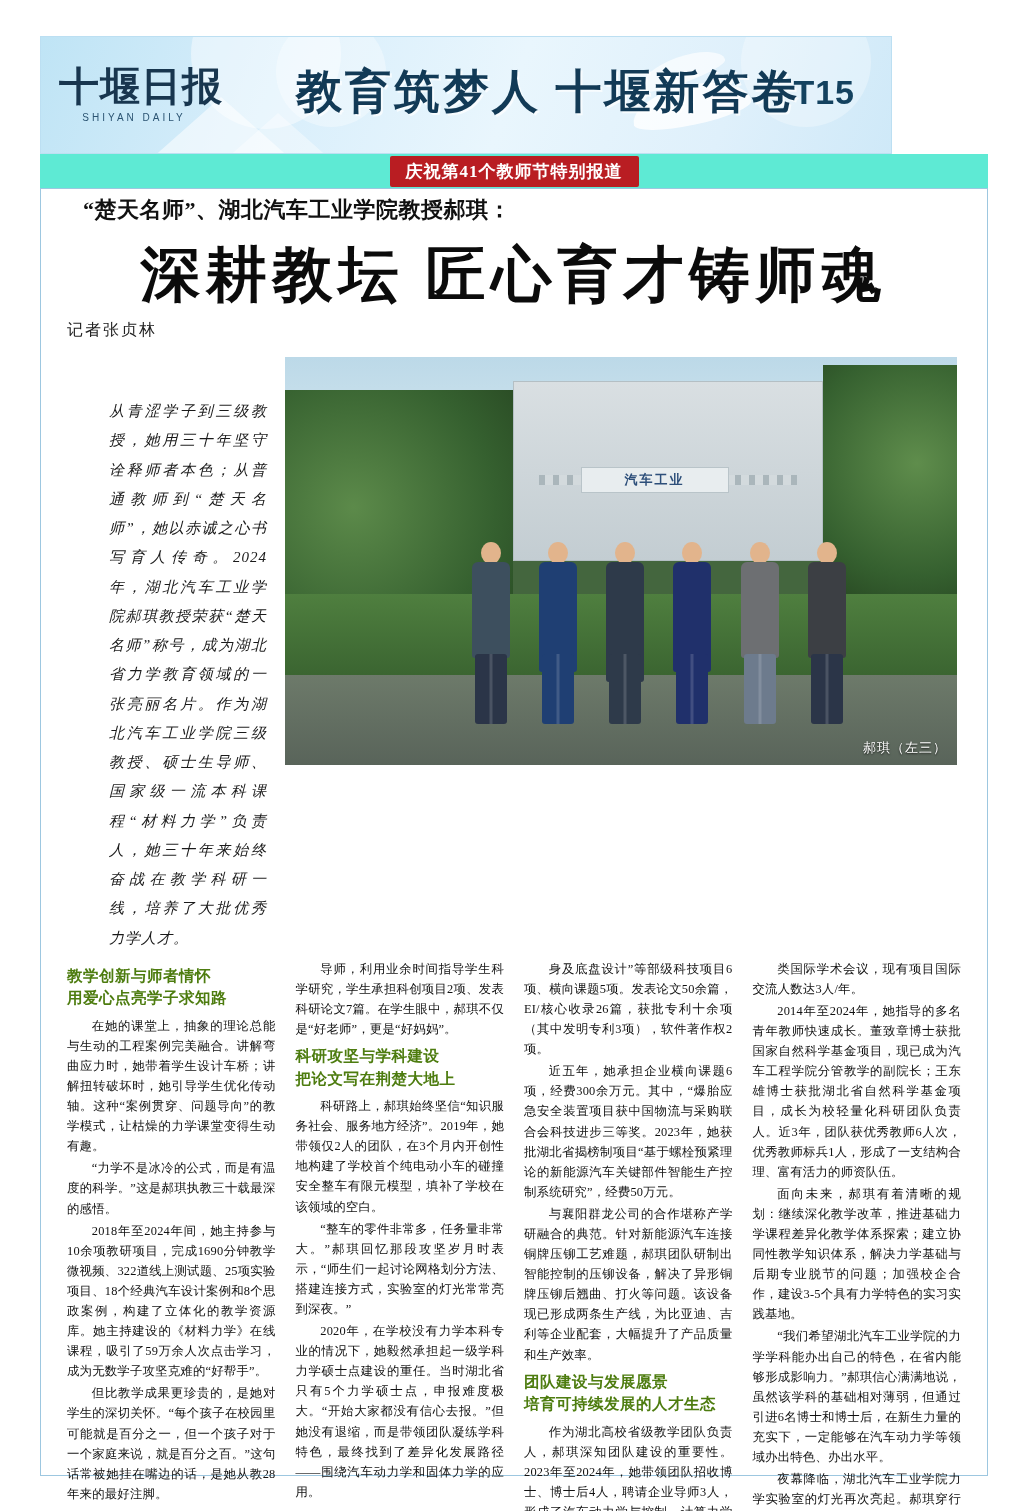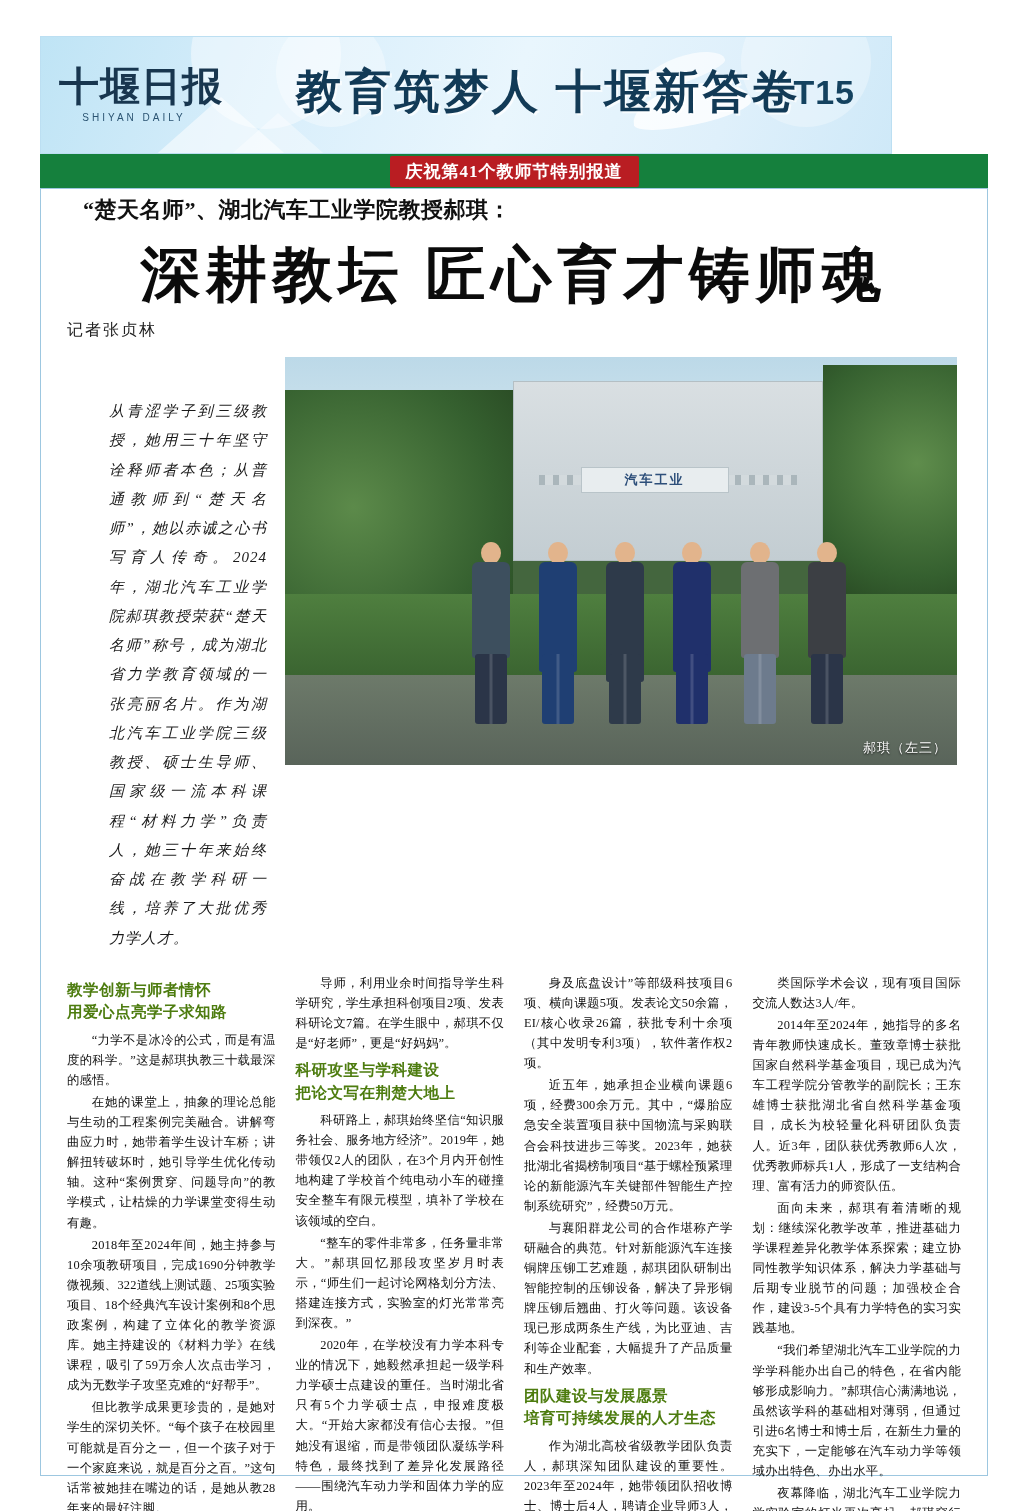--- a/index.html
+++ b/index.html
@@ -93,21 +93,21 @@
     font-family: "Liberation Sans", sans-serif;
     font-weight: bold;
     font-size: 34px;
     color: #14425f;
     letter-spacing: 1px;
   }
   
   .banner-wrap {
     position: absolute; left: 40px; top: 154px;
     width: 948px; height: 34px;
-    background: #15803d;
+    background: #5eead4;
     display: flex; align-items: center; justify-content: center;
   }
   .banner {
     background: #b91d22;
     color: #fff;
     font-family: "Liberation Serif", serif;
     font-weight: bold;
     font-size: 17px;
     letter-spacing: 1px;
     padding: 4px 16px;
@@ -146,21 +146,21 @@
     font-size: 16px;
     color: #222;
     letter-spacing: 2px;
     margin-bottom: 16px;
   }
   
   .lead-row {
     display: flex;
     align-items: flex-start;
     gap: 18px;
-    margin-bottom: 20px;
+    margin-bottom: 6px;
   }
   .lead-text {
     width: 200px;
     padding-left: 42px;
     font-family: "Liberation Serif", serif;
     font-style: italic;
     font-size: 15px;
     line-height: 1.95;
     letter-spacing: 1px;
     color: #1a1a1a;
@@ -385,22 +385,22 @@
             <div class="legs"></div>
           </div>
 
         <div class="caption">郝琪（左三）</div>
       </div>
     </div>
 
     <div class="cols">
       <div class="col">
           <div class="sec-head">教学创新与师者情怀<br>用爱心点亮学子求知路</div>
+          <p>在她的课堂上，抽象的理论总能与生动的工程案例完美融合。讲解弯曲应力时，她带着学生设计车桥；讲解扭转破坏时，她引导学生优化传动轴。这种“案例贯穿、问题导向”的教学模式，让枯燥的力学课堂变得生动有趣。</p>
           <p>“力学不是冰冷的公式，而是有温度的科学。”这是郝琪执教三十载最深的感悟。</p>
-          <p>在她的课堂上，抽象的理论总能与生动的工程案例完美融合。讲解弯曲应力时，她带着学生设计车桥；讲解扭转破坏时，她引导学生优化传动轴。这种“案例贯穿、问题导向”的教学模式，让枯燥的力学课堂变得生动有趣。</p>
           <p>2018年至2024年间，她主持参与10余项教研项目，完成1690分钟教学微视频、322道线上测试题、25项实验项目、18个经典汽车设计案例和8个思政案例，构建了立体化的教学资源库。她主持建设的《材料力学》在线课程，吸引了59万余人次点击学习，成为无数学子攻坚克难的“好帮手”。</p>
           <p>但比教学成果更珍贵的，是她对学生的深切关怀。“每个孩子在校园里可能就是百分之一，但一个孩子对于一个家庭来说，就是百分之百。”这句话常被她挂在嘴边的话，是她从教28年来的最好注脚。</p>
         </div>
       <div class="col">
           <p>导师，利用业余时间指导学生科学研究，学生承担科创项目2项、发表科研论文7篇。在学生眼中，郝琪不仅是“好老师”，更是“好妈妈”。</p>
           <div class="sec-head">科研攻坚与学科建设<br>把论文写在荆楚大地上</div>
           <p>科研路上，郝琪始终坚信“知识服务社会、服务地方经济”。2019年，她带领仅2人的团队，在3个月内开创性地构建了学校首个纯电动小车的碰撞安全整车有限元模型，填补了学校在该领域的空白。</p>
           <p>“整车的零件非常多，任务量非常大。”郝琪回忆那段攻坚岁月时表示，“师生们一起讨论网格划分方法、搭建连接方式，实验室的灯光常常亮到深夜。”</p>
           <p>2020年，在学校没有力学本科专业的情况下，她毅然承担起一级学科力学硕士点建设的重任。当时湖北省只有5个力学硕士点，申报难度极大。“开始大家都没有信心去报。”但她没有退缩，而是带领团队凝练学科特色，最终找到了差异化发展路径——围绕汽车动力学和固体力学的应用。</p>
         </div>

